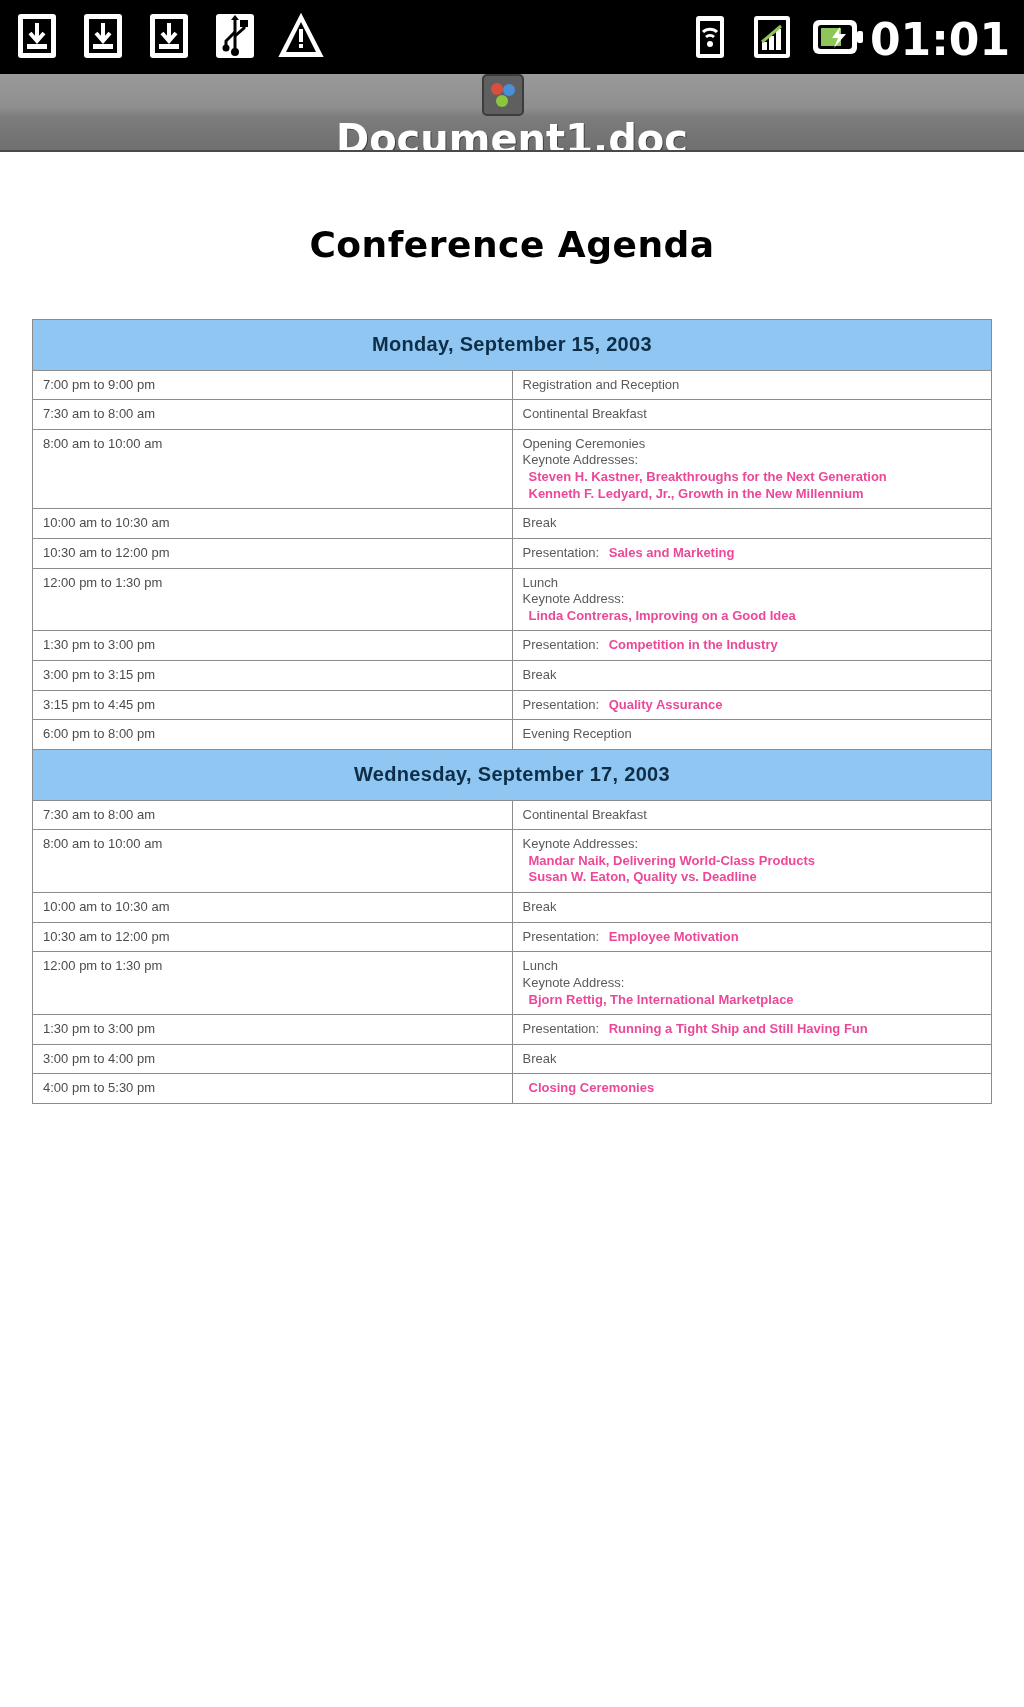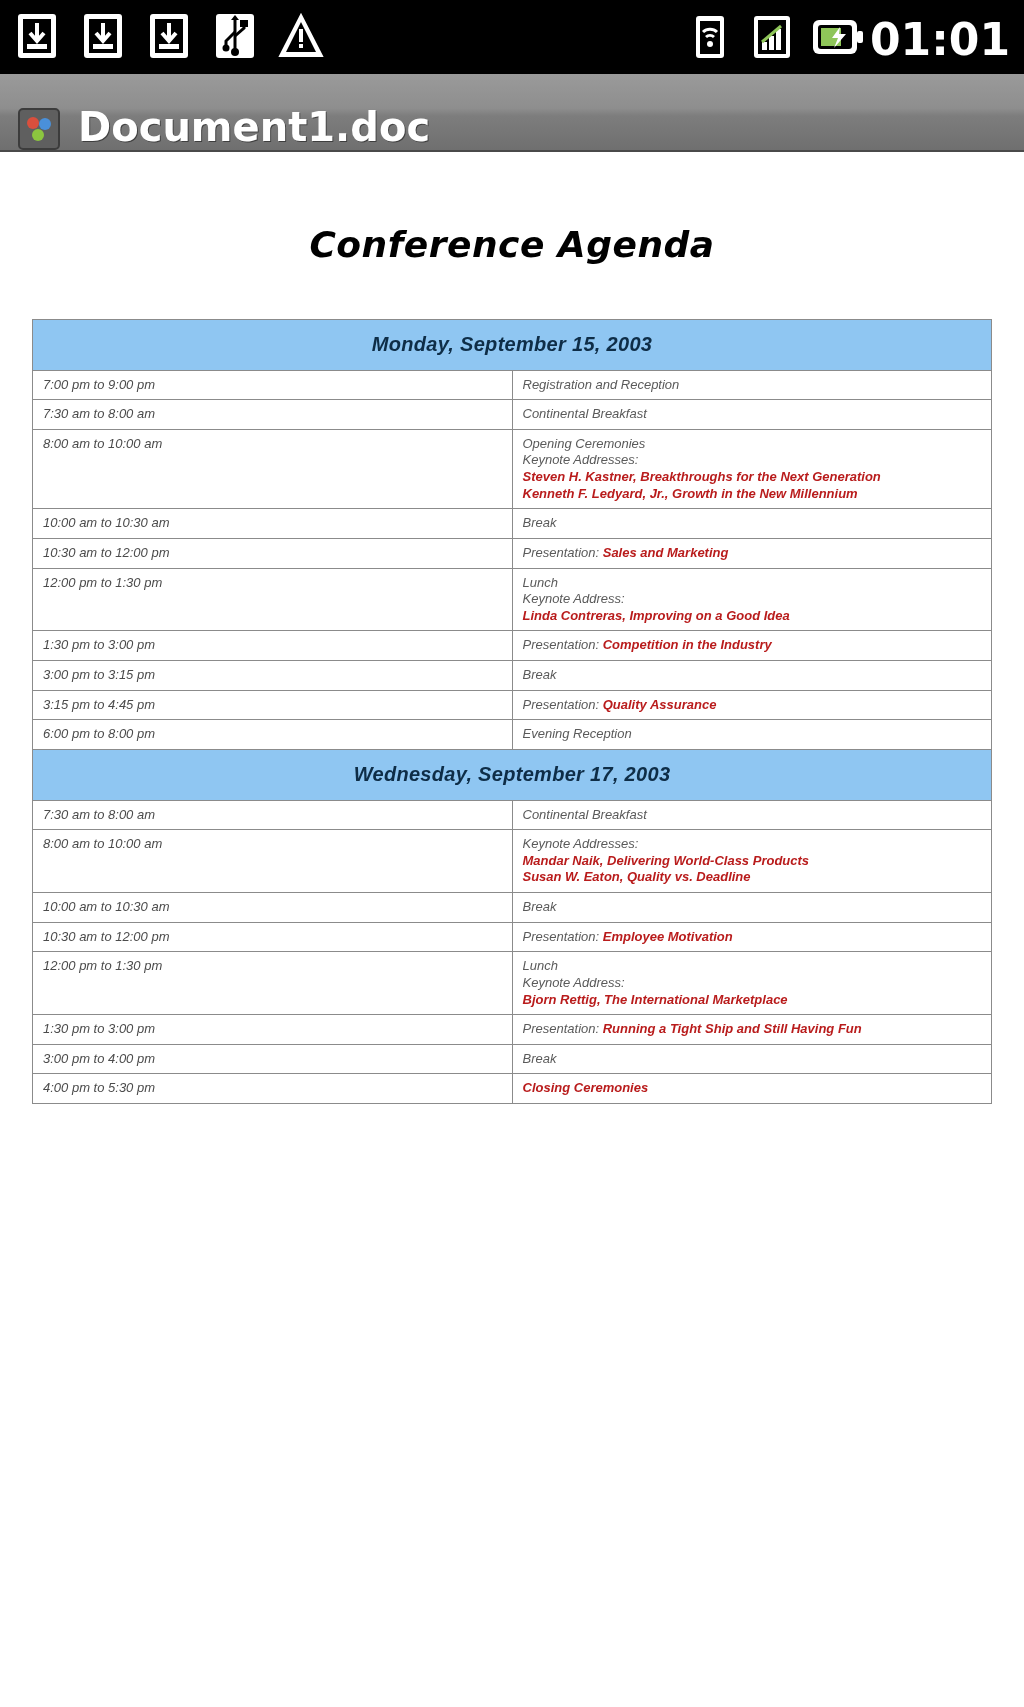--- a/index.html
+++ b/index.html
@@ -47,24 +47,25 @@
     letter-spacing: 0px;
     line-height: 1;
     font-family: "DejaVu Sans", sans-serif;
   }
 
   
   .titlebar {
     height: 78px;
     background: linear-gradient(to bottom, #9a9a9a 0%, #8e8e8e 45%, #7d7d7d 55%, #6f6f6f 100%);
     display: flex;
-    align-items: flex-end;
+    align-items: center;
     padding: 0 18px;
     box-sizing: border-box;
     border-bottom: 2px solid #4a4a4a;
+    flex-direction: column;
   }
   .app-icon {
     width: 42px;
     height: 42px;
     margin-right: 18px;
     position: relative;
     flex: 0 0 auto;
   }
   .title-text {
     color: #ffffff;
@@ -76,21 +77,20 @@
     overflow: hidden;
   }
 
   
   .doc-area {
     background: #ffffff;
     padding: 0;
     height: calc(1707px - 74px - 78px);
     overflow: hidden;
     position: relative;
-    font-style: italic;
   }
   .doc-title {
     text-align: center;
     font-size: 36px;
     font-weight: bold;
     color: #000000;
     margin: 72px 0 54px 0;
     font-family: "DejaVu Sans", sans-serif;
     letter-spacing: 0.5px;
   }
@@ -117,21 +117,21 @@
     background: #8fc6f2;
     text-align: center;
     font-weight: bold;
     font-size: 20px;
     color: #0e2d47;
     padding: 12px 0;
     letter-spacing: 0.3px;
   }
 
   .line { display: block; }
-  .b { font-weight: bold; color: #b91c1c; }
+  .b { font-weight: bold; color: #ec4899; margin-left: 6px; }
   .plain { color: #5a5a5a; }
 </style>
 </head>
 <body>
 
 <div class="statusbar">
   <div class="status-left">
 
     <span class="sicon">
       <svg width="46" height="50" viewBox="0 0 46 50">

